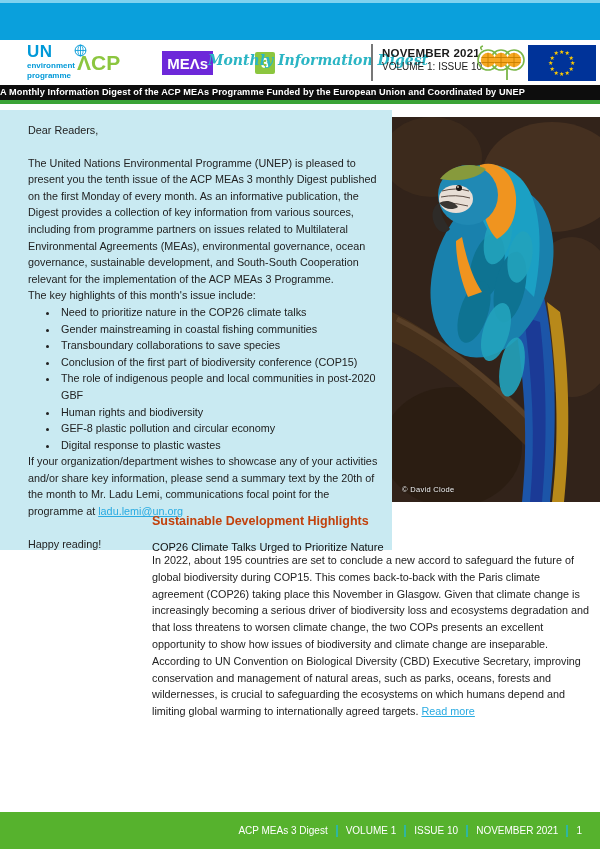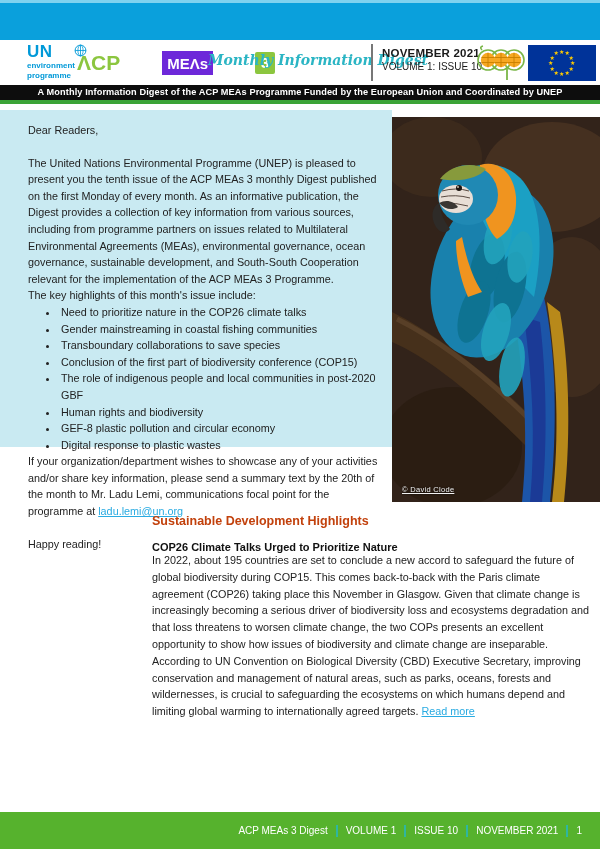--- a/index.html
+++ b/index.html
@@ -23,40 +23,40 @@
   .script-title { position:absolute; left:208px; top:12px; width:165px; font-family:"DejaVu Serif", serif; font-style:italic; font-weight:bold; font-size:14px; color:#2bb5c4; white-space:nowrap; }
   .head-divider { position:absolute; left:371px; top:4px; width:2px; height:37px; background:#777; }
   .issue-block { position:absolute; left:382px; top:7px; color:#1a1a1a; }
   .issue-month { font-size:11.5px; font-weight:bold; letter-spacing:0.2px; }
   .issue-vol { font-size:10px; margin-top:2px; }
   .oacps { position:absolute; left:477px; top:4px; }
   .eu-flag { position:absolute; left:528px; top:5px; width:68px; height:36px; background:#003399; }
   .eu-flag .star { position:absolute; color:#ffcc00; font-size:6px; line-height:6px; }
 
   
-  .banner { position:absolute; left:0; top:85px; width:600px; height:15px; background:#0d0d0d; color:#ffffff; font-size:9.2px; font-weight:bold; text-align:center; line-height:15px; letter-spacing:0.1px; }
+  .banner { position:absolute; left:0; top:85px; width:600px; height:15px; background:#0d0d0d; color:#ffffff; font-size:9.2px; font-weight:bold; line-height:15px; letter-spacing:0.1px; }
   .green-rule { position:absolute; left:0; top:100px; width:600px; height:4px; background:#3ba437; }
 
   
-  .letter-panel { position:absolute; left:0; top:110px; width:392px; height:337px; background:#c9eaf2; color:#222; padding:12px 6px 0 28px; font-size:10.8px; line-height:16.6px; }
+  .letter-panel { position:absolute; left:0; top:110px; width:392px; height:440px; background:#c9eaf2; color:#222; padding:12px 6px 0 28px; font-size:10.8px; line-height:16.6px; }
   .letter-panel p { margin:0; }
   .salutation { margin-bottom:16px !important; }
   .letter-panel ul { list-style:disc; margin:0 0 0 0; padding-left:31px; }
   .letter-panel li { padding-left:2px; }
   .email-link, .read-more { color:#29abe2; text-decoration:underline; cursor:pointer; }
   .signoff { margin-top:16px !important; }
 
   
   .photo { position:absolute; left:392px; top:117px; width:208px; height:385px; }
   .photo svg { display:block; }
-  .photo-credit { position:absolute; left:10px; bottom:8px; color:#f2f2f2; font-size:7.5px; letter-spacing:0.3px; text-shadow:0 0 2px rgba(0,0,0,.8);text-decoration:underline; }
+  .photo-credit { position:absolute; left:10px; bottom:8px; color:#f2f2f2; font-size:7.5px; letter-spacing:0.3px; text-shadow:0 0 2px rgba(0,0,0,.8); }
 
   
   .section-heading { position:absolute; left:152px; top:514px; font-size:12.5px; font-weight:bold; color:#c2410c; }
-  .article-title { position:absolute; left:152px; top:541px; font-size:11px; font-weight:bold; color:#111; }
+  .article-title { position:absolute; left:152px; top:541px; font-size:11px; font-weight:normal; color:#111; }
   .article-body { position:absolute; left:152px; top:544px; width:437px; font-size:10.8px; line-height:16.8px; color:#222;margin-top:8px; }
   .cop26 { position:absolute; left:40px; top:578px; width:100px; height:82px; background:#2b3990; color:#fff; padding:7px 0 0 9px; overflow:hidden; }
   .cop26-dates { font-size:4.6px; font-weight:bold; color:#7fc97f; letter-spacing:0.2px; }
   .cop26-city { font-size:5.6px; font-weight:bold; letter-spacing:0.4px; margin-top:1px; }
   .cop26-main { font-size:29px; font-weight:bold; letter-spacing:-1px; line-height:30px; margin-top:3px; white-space:nowrap; }
   .cop26-main .num { color:#7fc97f; }
   .cop26-partner { font-size:4.4px; font-weight:bold; letter-spacing:0.3px; margin-top:4px; }
 
   
   .footer { position:absolute; left:0; top:812px; width:600px; height:37px; background:#56b22d; color:#ffffff; display:flex; align-items:center; justify-content:flex-end; padding-right:18px; font-size:10px; }

